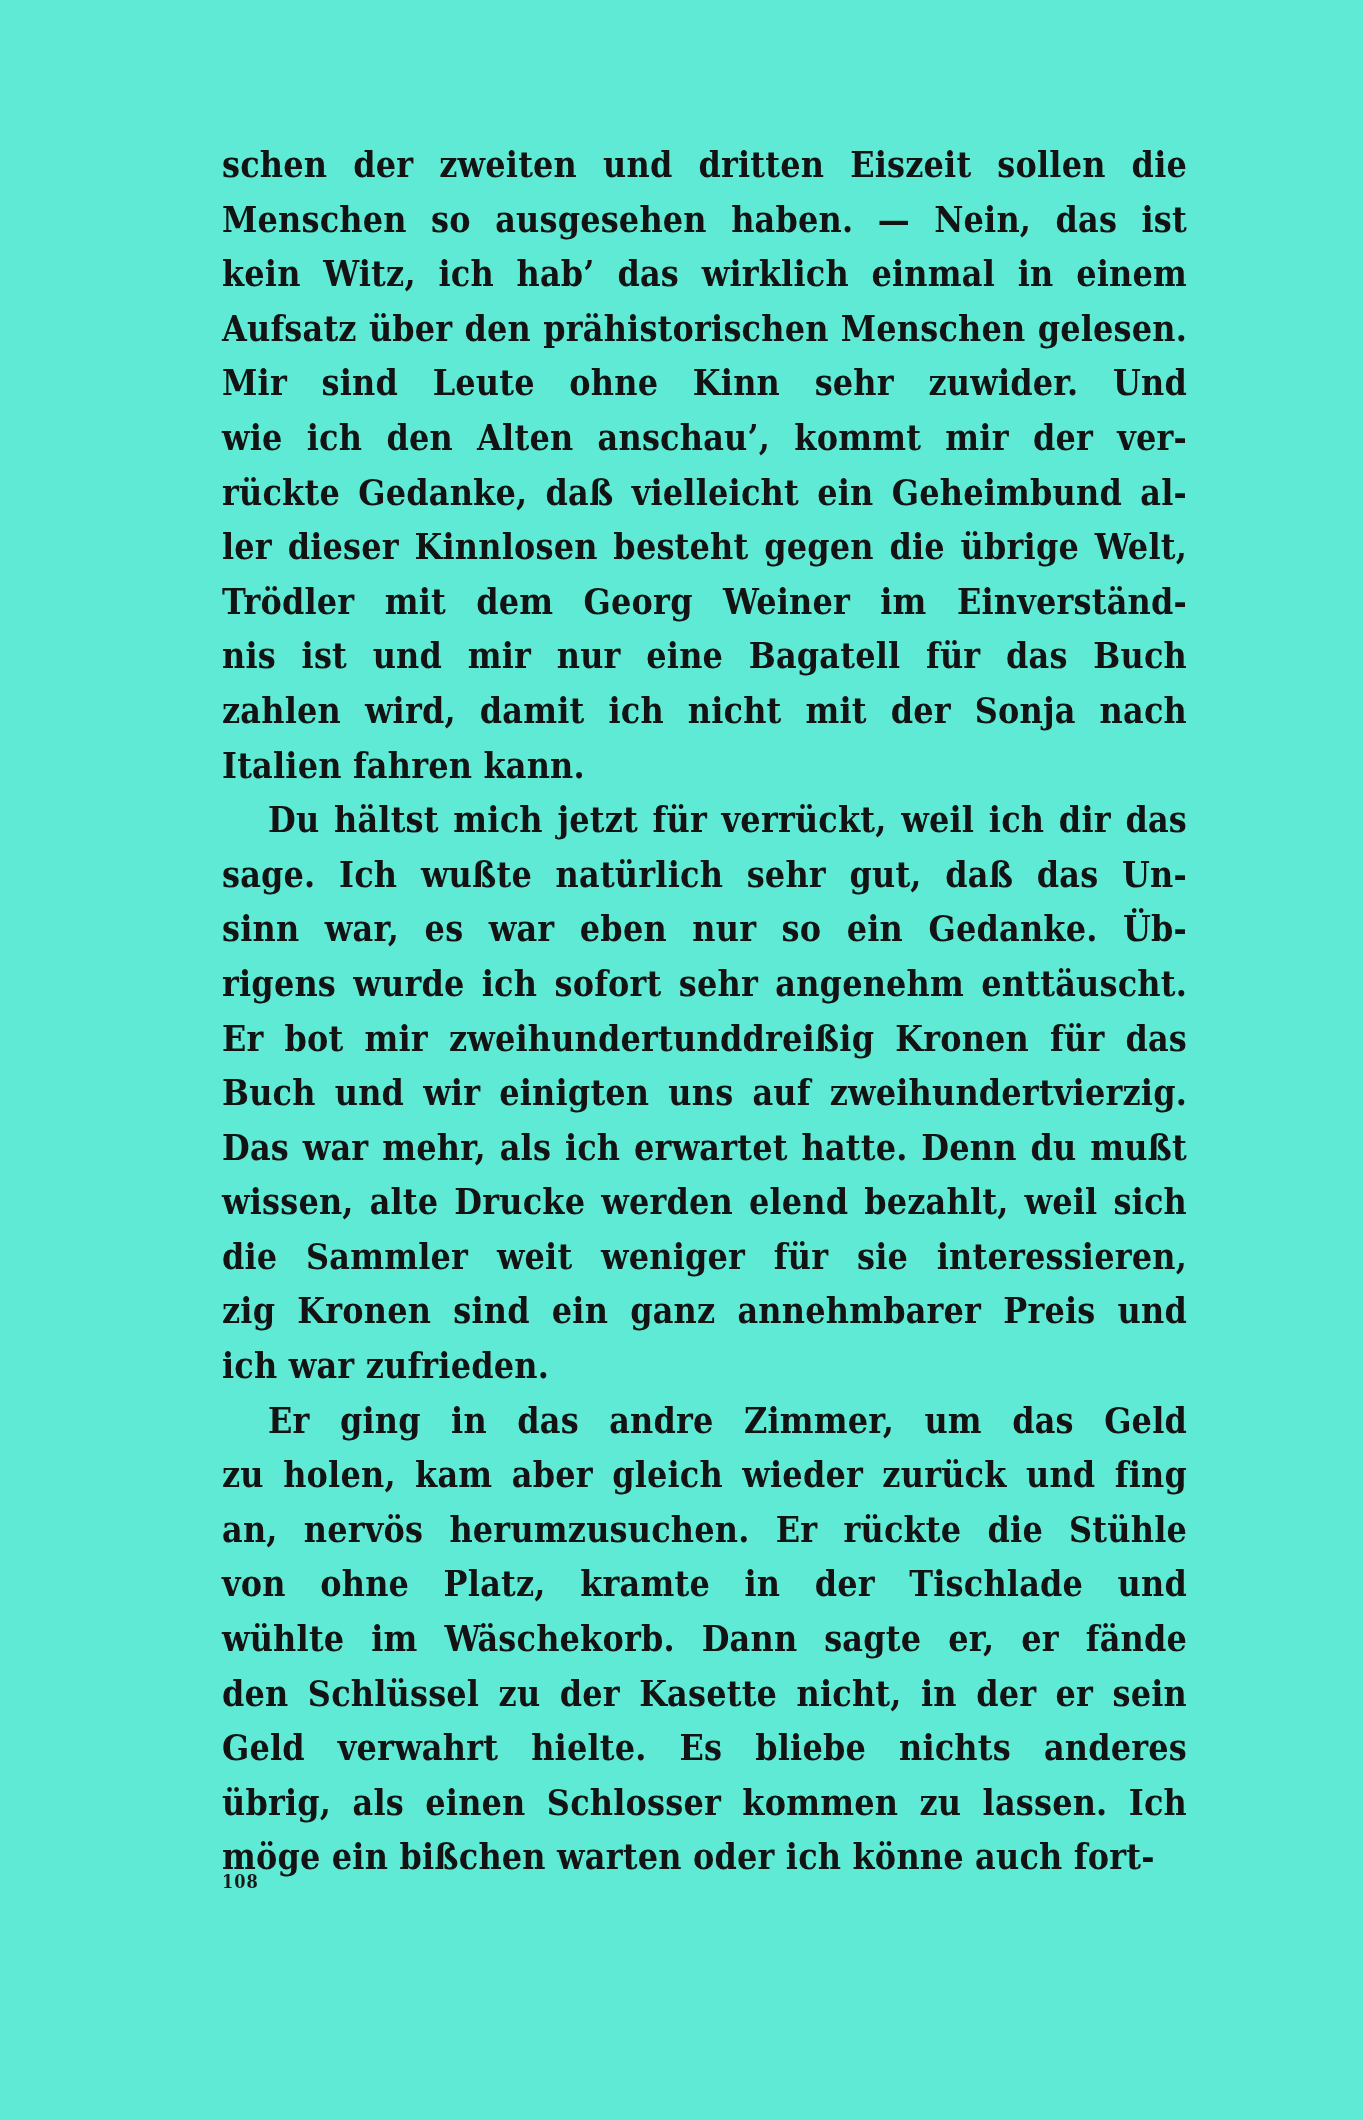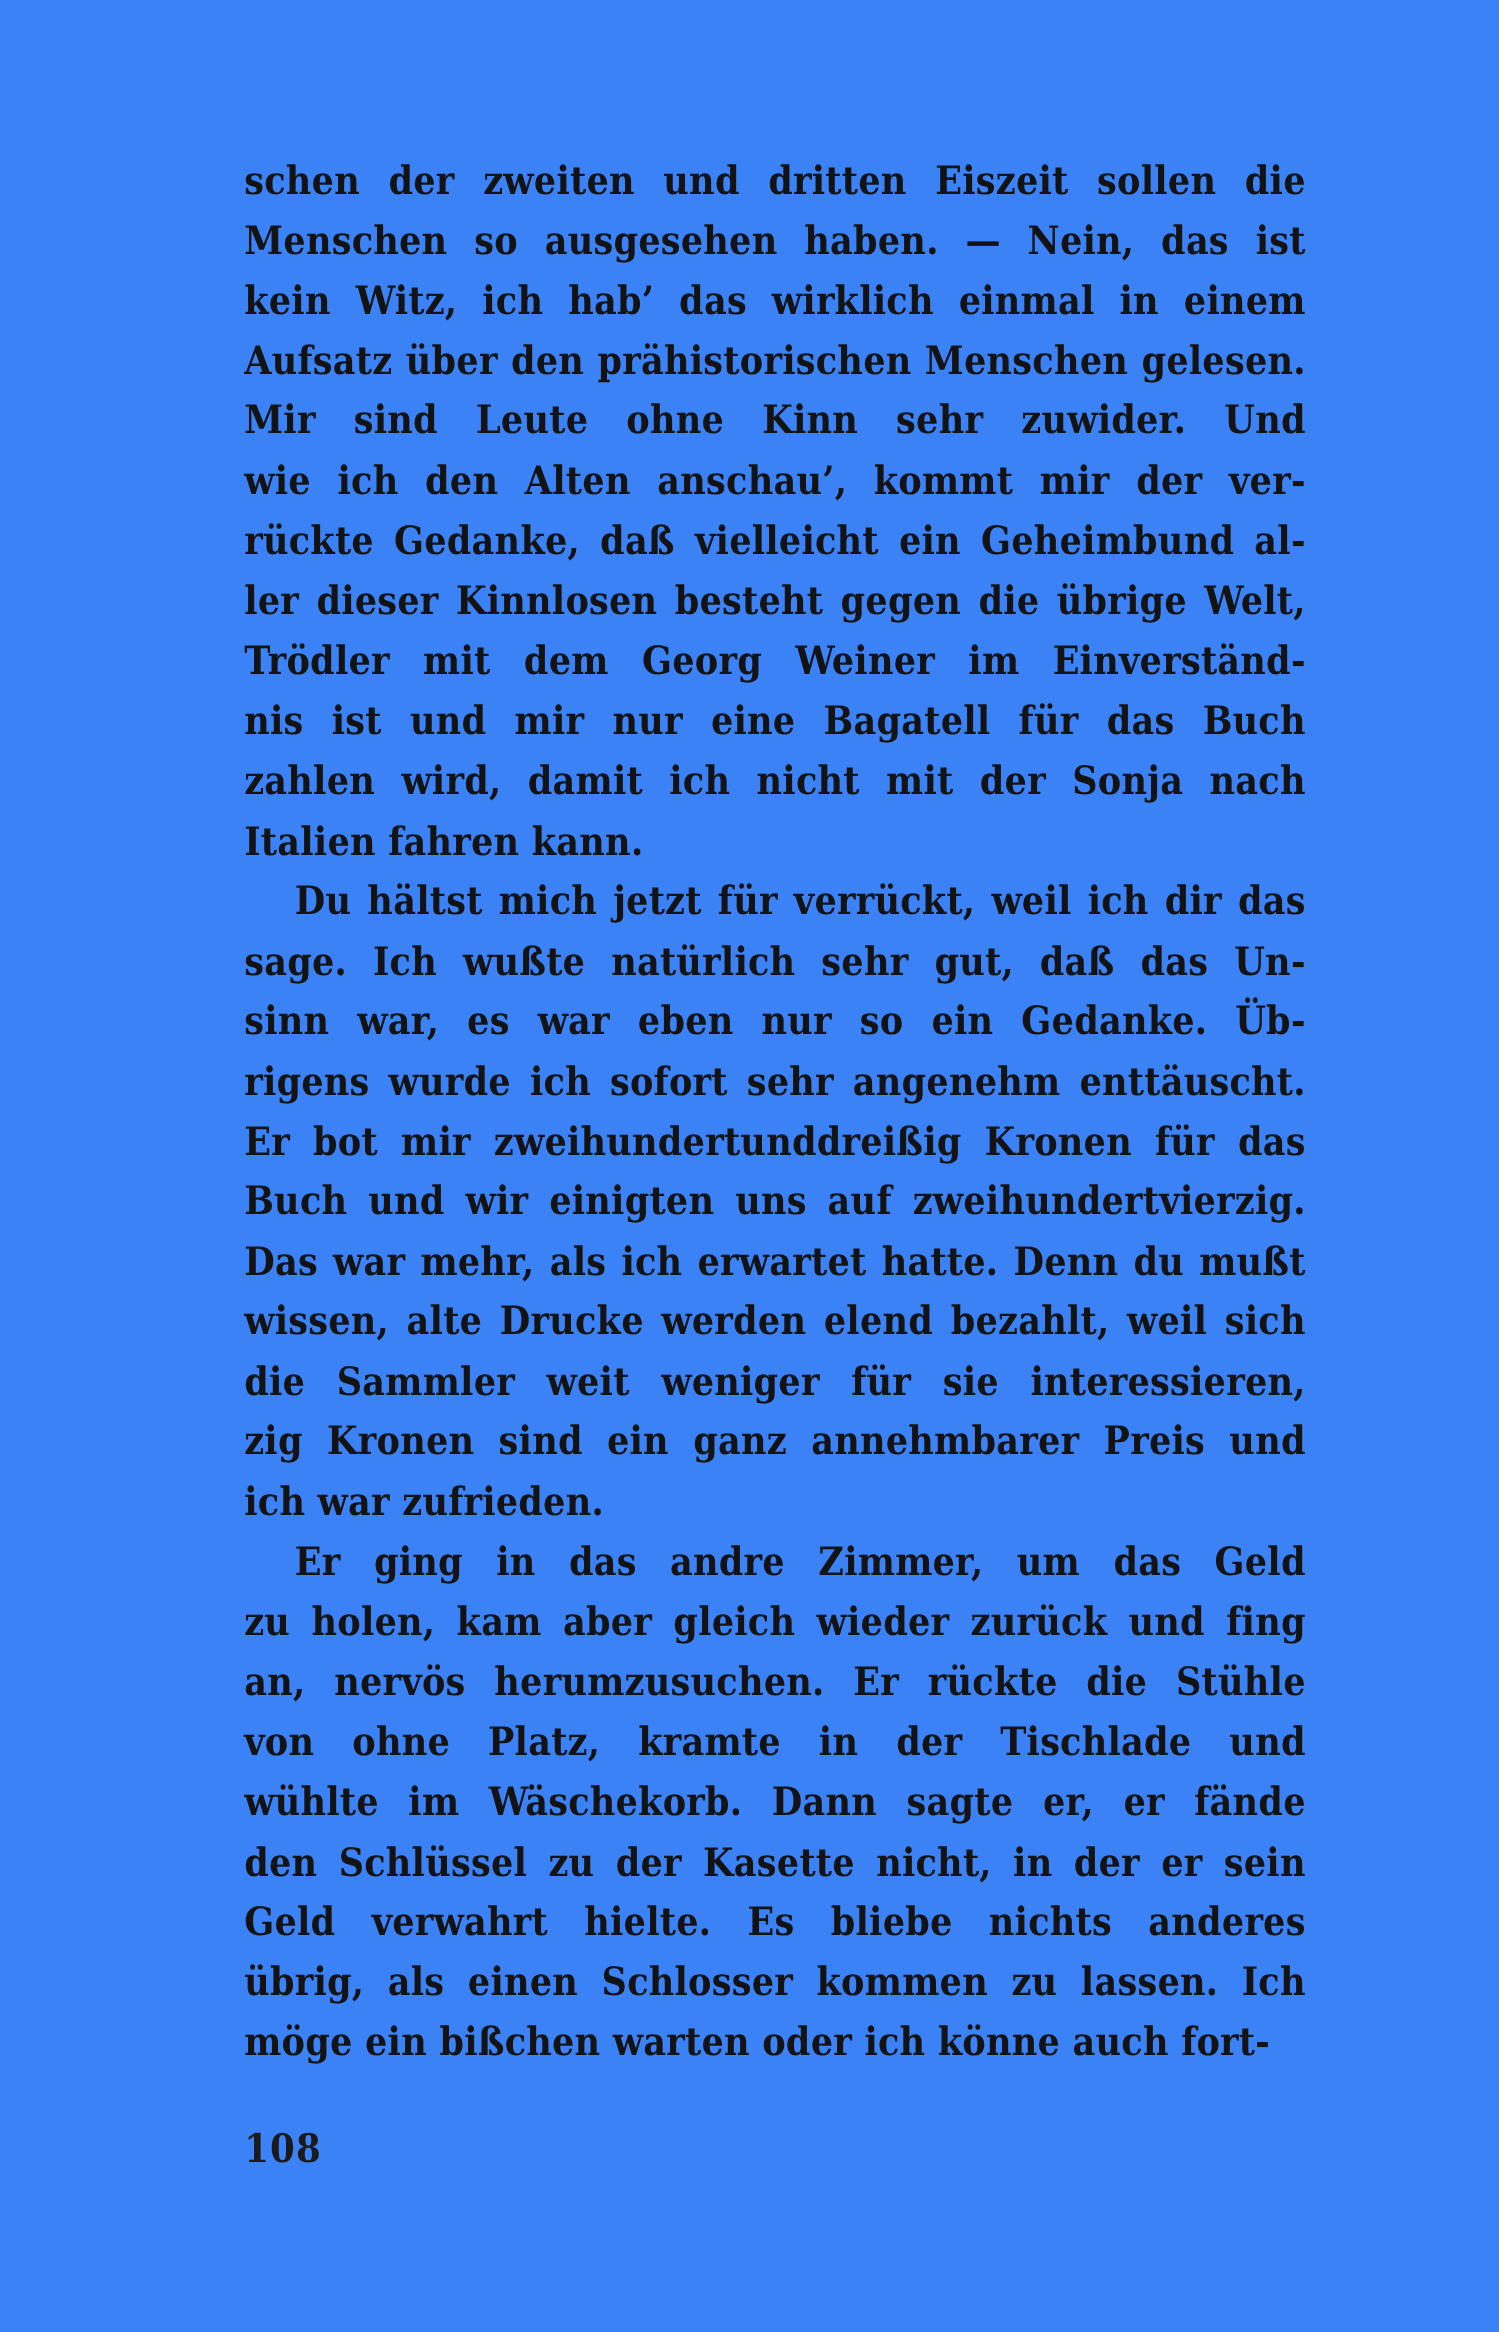--- a/index.html
+++ b/index.html
@@ -12,21 +12,21 @@
     height: 2120px;
     position: relative;
     font-family: "DejaVu Serif", serif;
     color: #111111;
   }
   .page {
     position: absolute;
     top: 0; left: 0;
     width: 1363px;
     height: 2120px;
-    background: #3b82f6;
+    background: #5eead4;
     overflow: hidden;
   }
   .textblock {
     position: absolute;
     left: 222px;
     top: 138px;
     width: 965px;
   }
   .para {
     margin: 0 0 0 0;
@@ -41,22 +41,22 @@
     display: block;
     white-space: pre;
   }
   .indent {
     display: inline-block;
     width: 46px;
   }
   .folio {
     position: absolute;
     left: 222px;
-    top: 1932px;
-    font-size: 36px;
+    top: 1871px;
+    font-size: 18px;
     font-family: "DejaVu Serif", serif;
     color: #1a1a1a;
     letter-spacing: 1px;
   }
   
   .frak {
     font-family: "DejaVu Serif", serif;
     font-weight: 700;
     font-stretch: condensed;
   }

